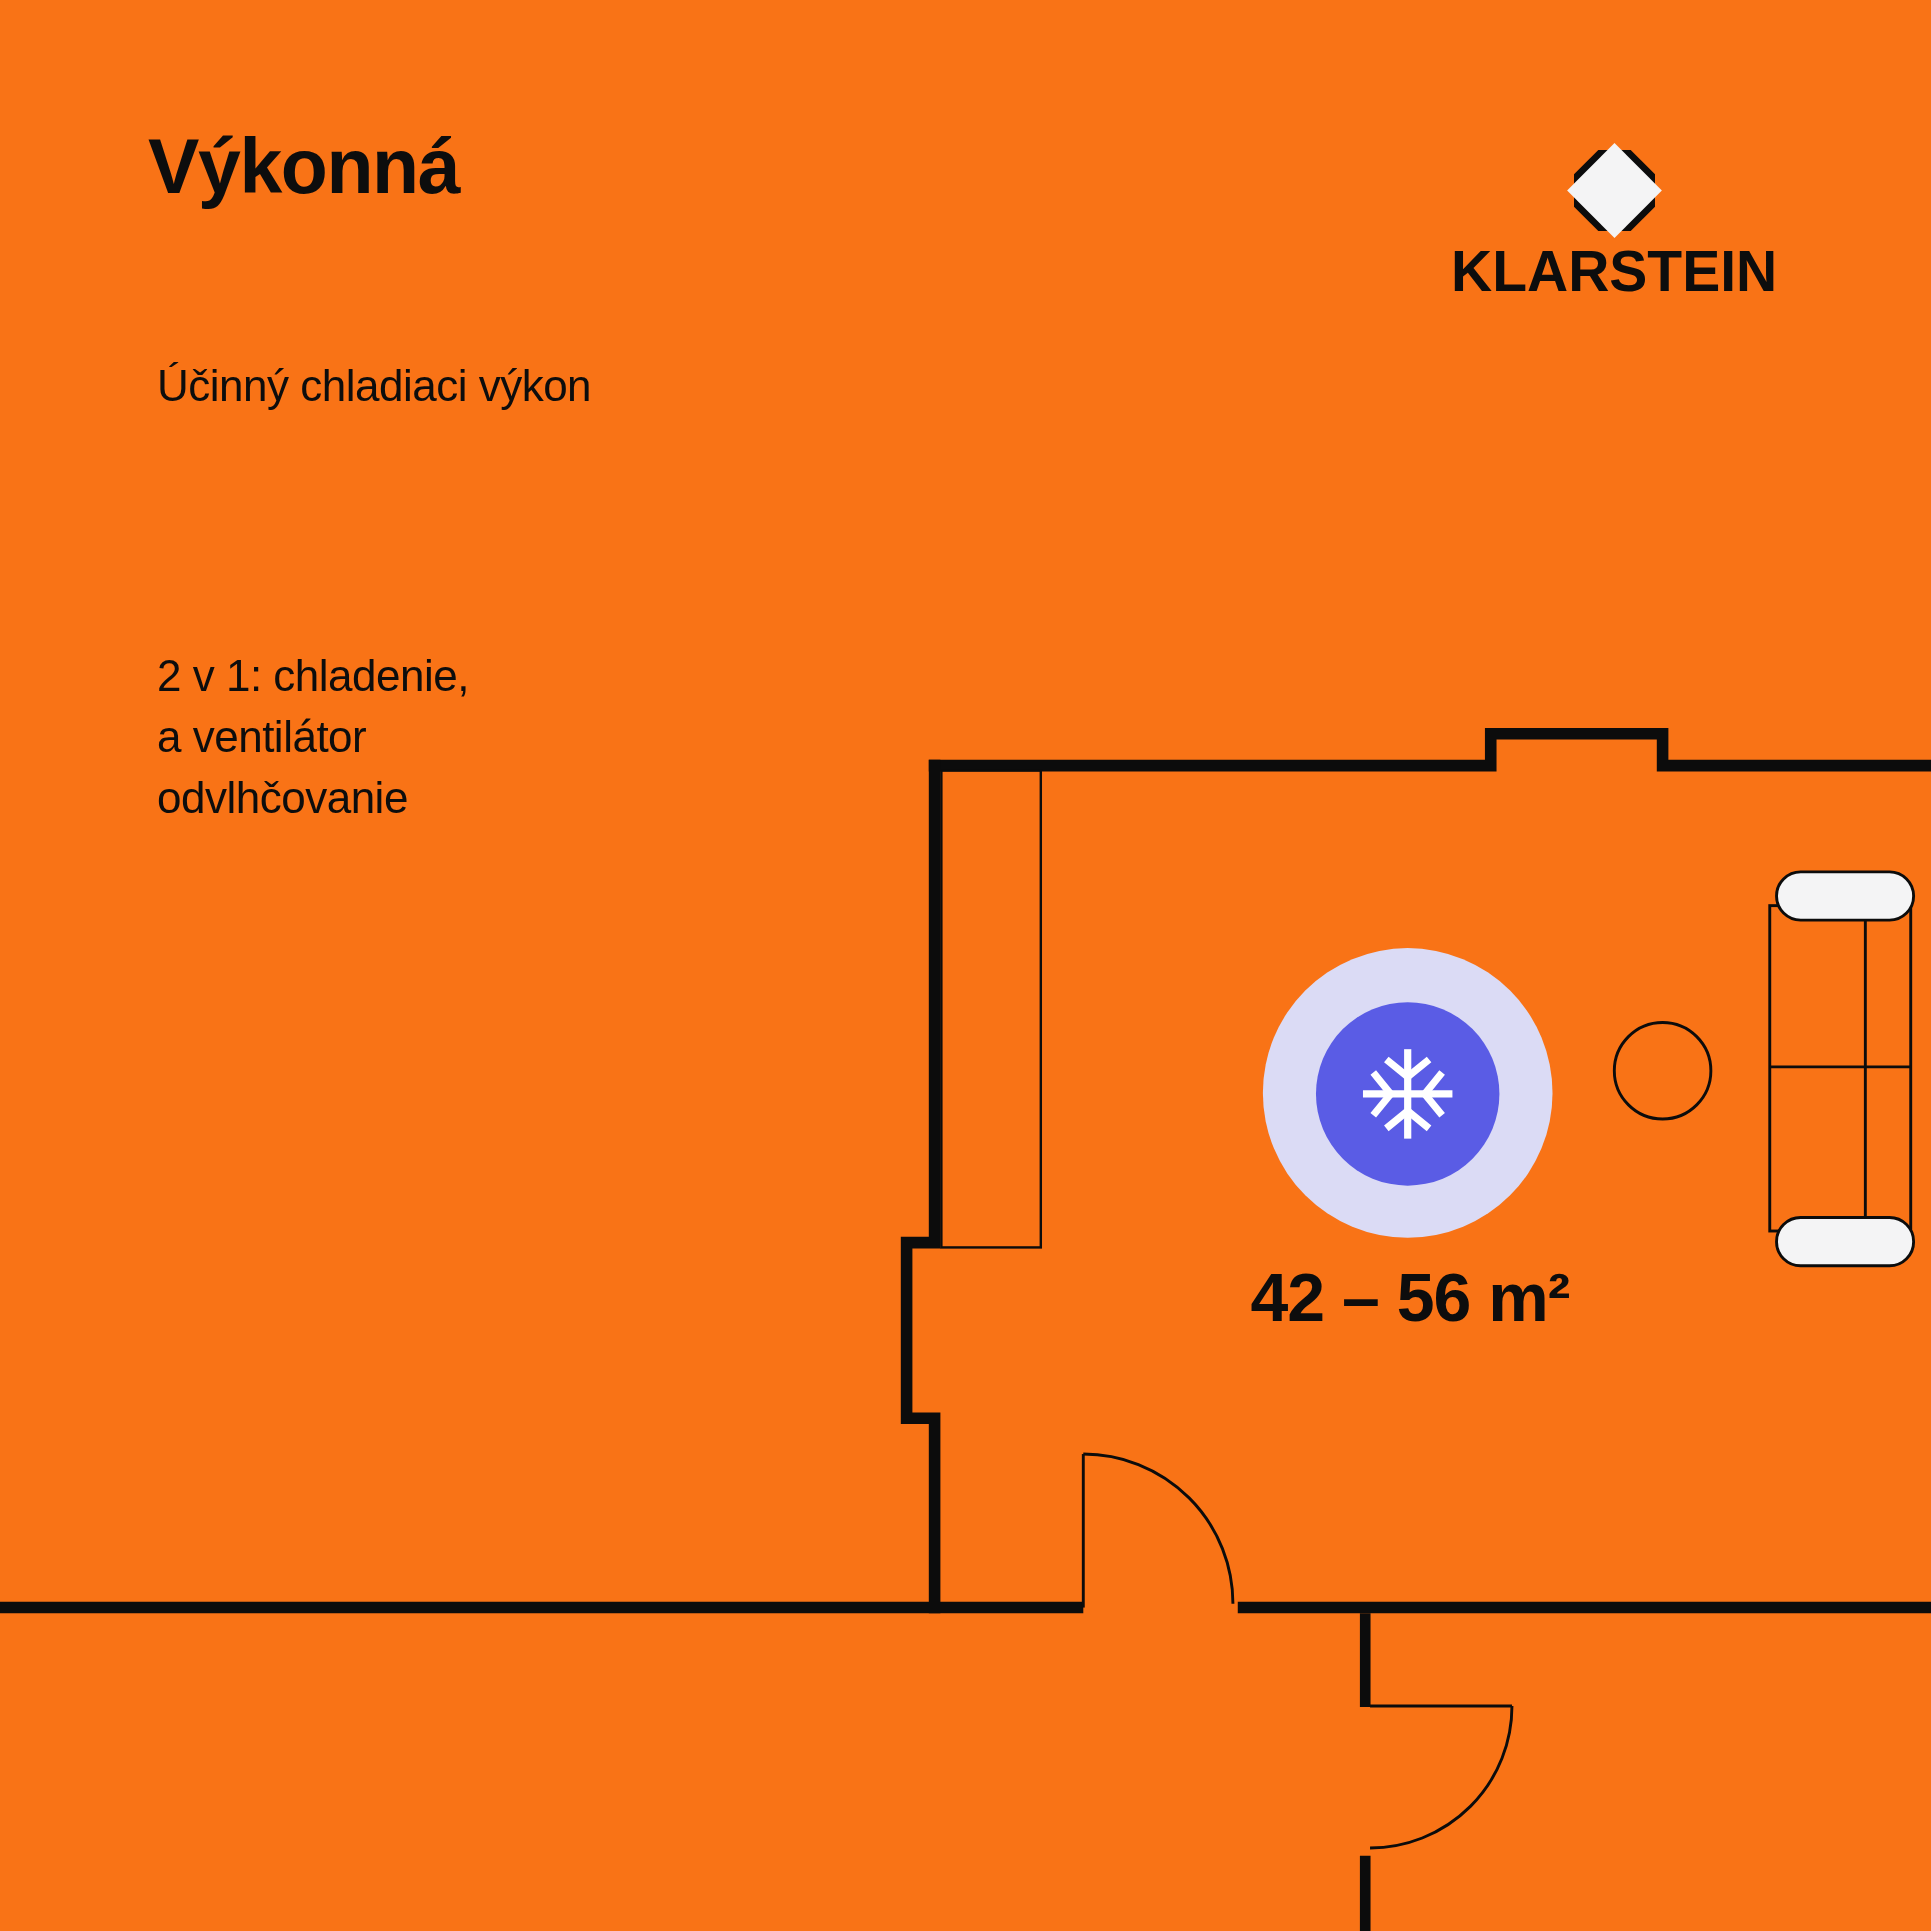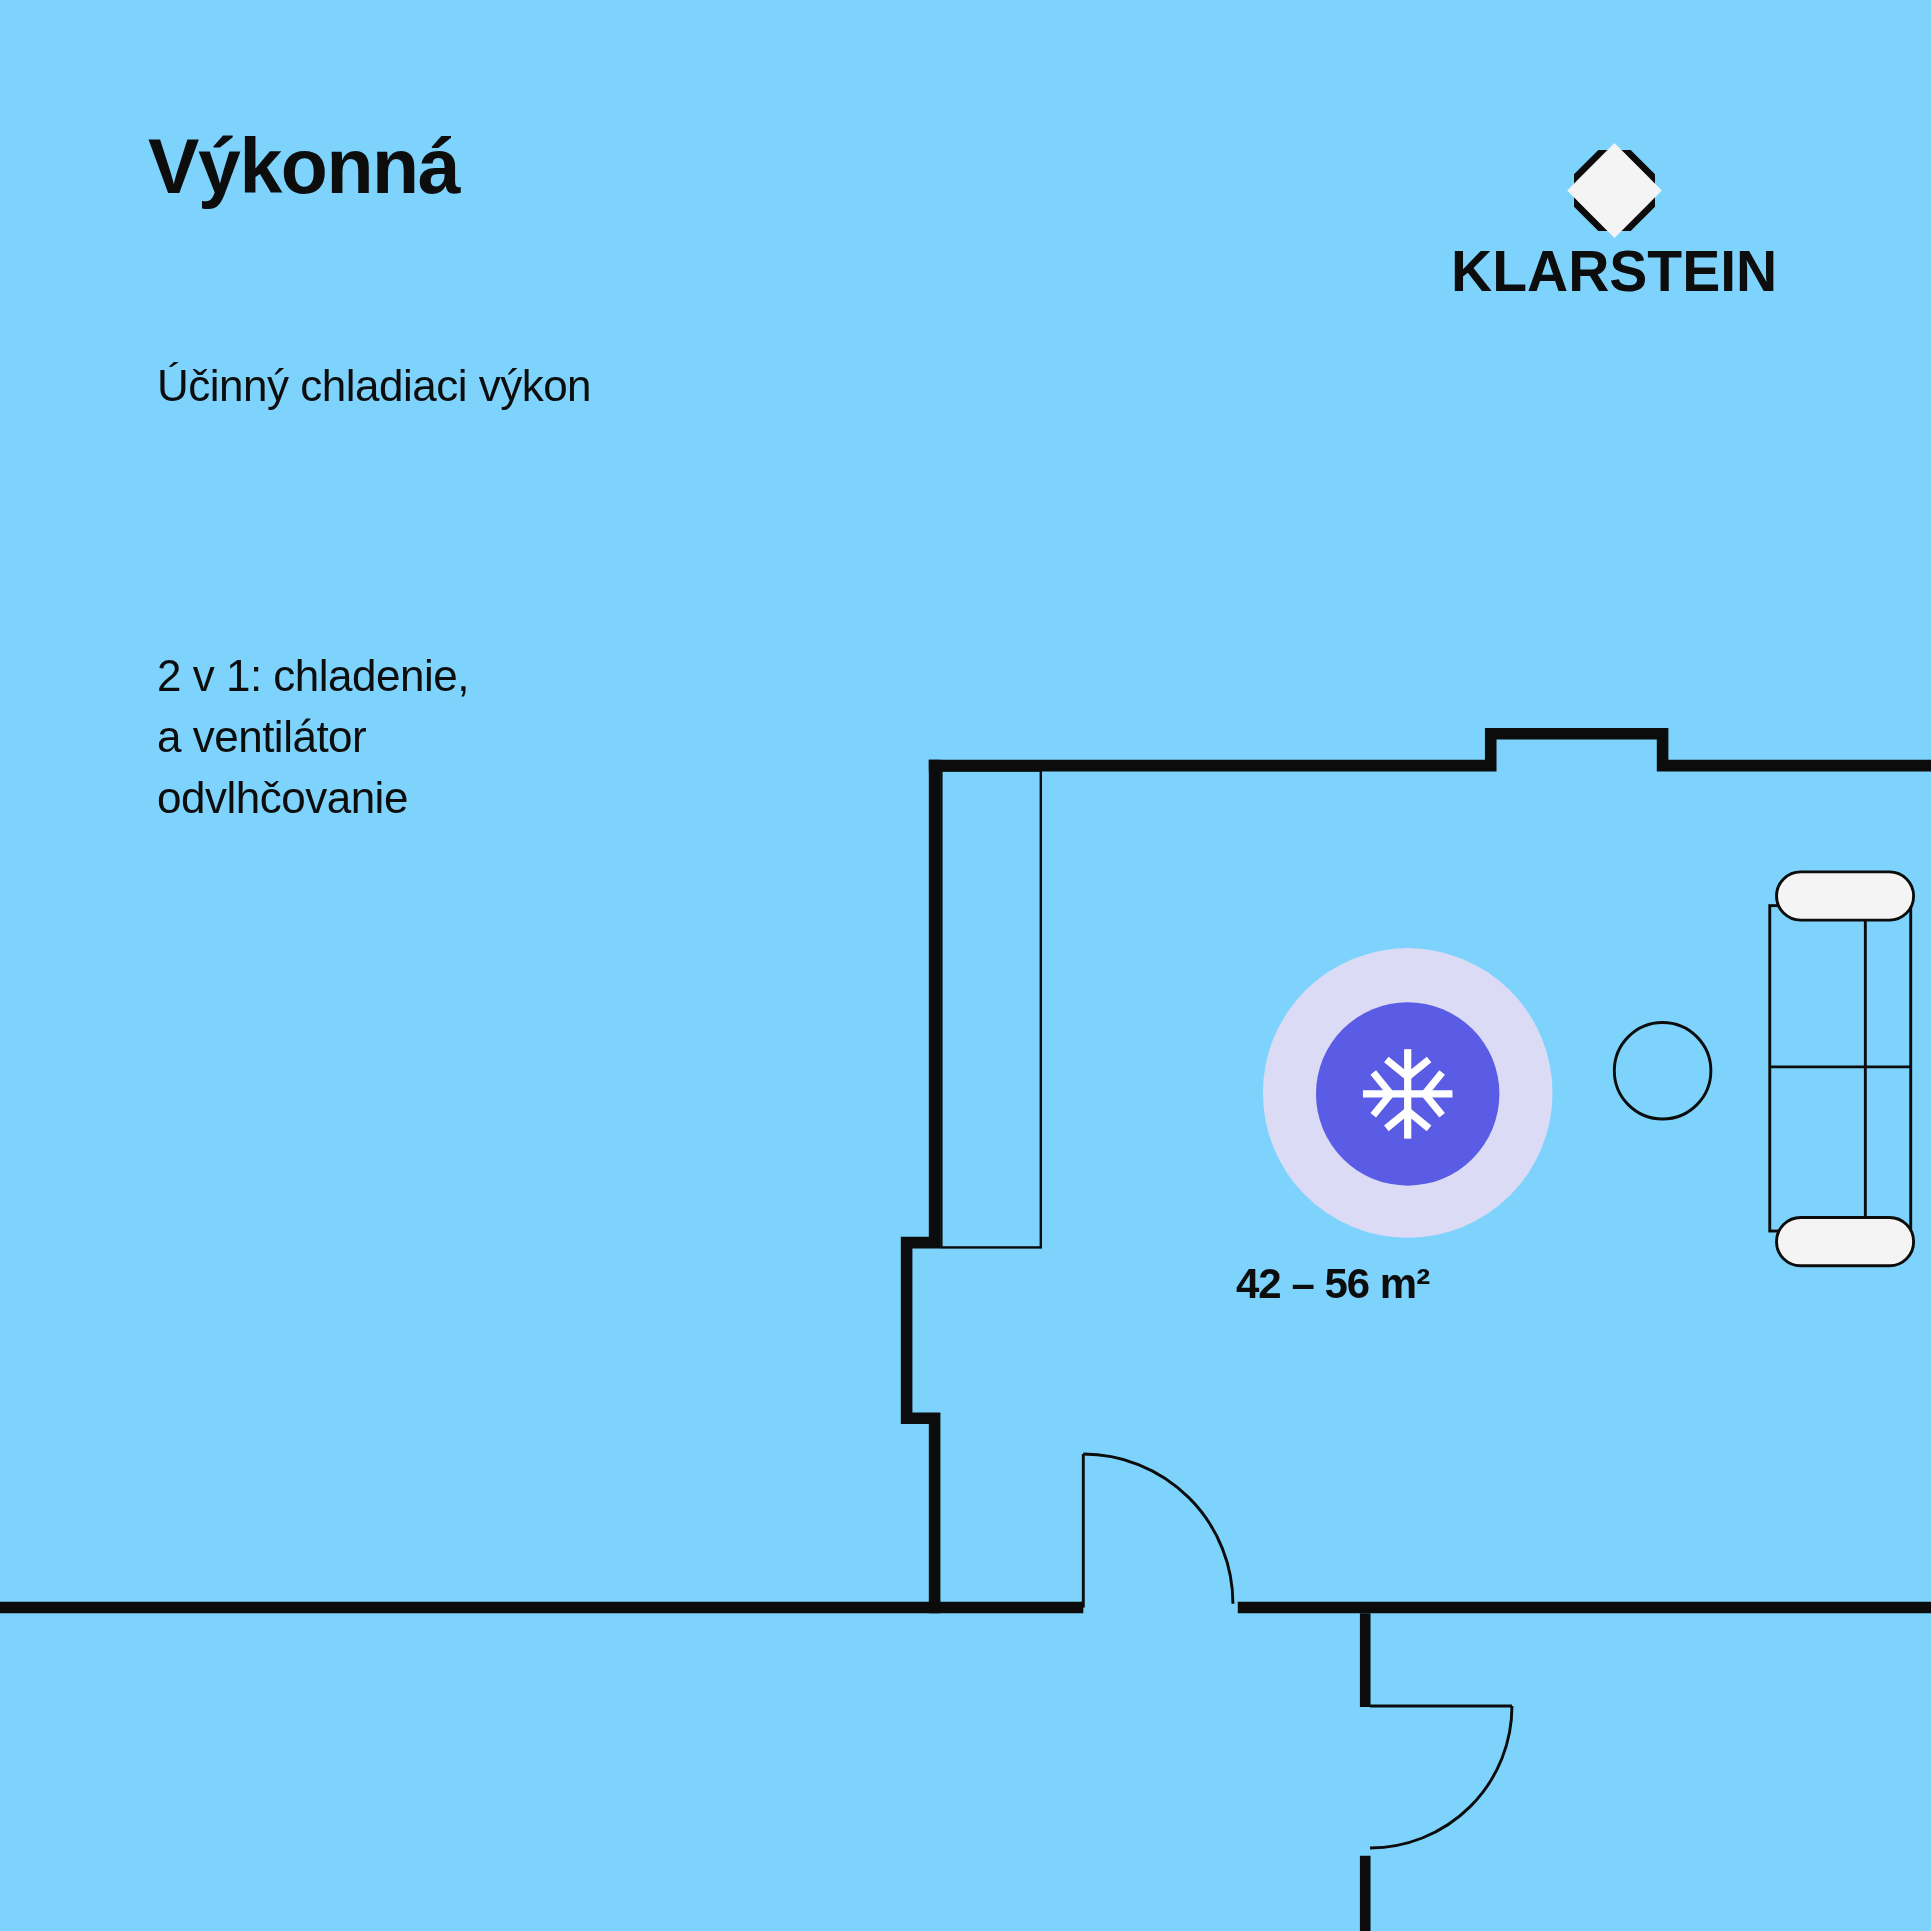--- a/index.html
+++ b/index.html
@@ -1,19 +1,19 @@
 <!DOCTYPE html>
 <html><head>
 <meta charset="utf-8">
 <style>
   html,body { margin:0; padding:0; }
   .canvas {
     position:relative;
     width:1931px; height:1931px;
-    background:#7dd3fc;
+    background:#f97316;
     font-family:"Liberation Sans", sans-serif;
     color:#0d0d0d;
     overflow:hidden;
   }
   .abs { position:absolute; }
 
   .title {
     left:148px; top:128px;
     font-size:77px; font-weight:700; letter-spacing:-1.4px;
     line-height:1;
@@ -46,22 +46,22 @@
   .wordmark {
     left:1451px; top:243px;
     font-size:57px; font-weight:700; letter-spacing:0px;
     line-height:1; white-space:nowrap;
   }
 
   .floorplan-svg { position:absolute; left:0; top:0; }
 
   .area-label {
     left:1236px; top:1263px; width:348px;
-    text-align:left;
-    font-size:42px; font-weight:700; letter-spacing:-1px;
+    text-align:center;
+    font-size:68px; font-weight:700; letter-spacing:-1px;
     line-height:1; white-space:nowrap;
   }
 </style>
 </head>
 <body>
 
 <div class="canvas">
 
   <div class="abs title">Výkonná</div>
 

